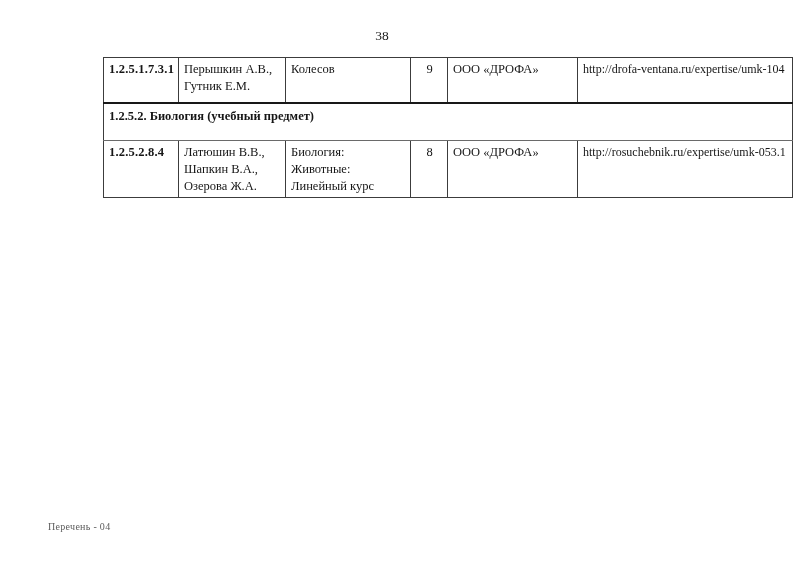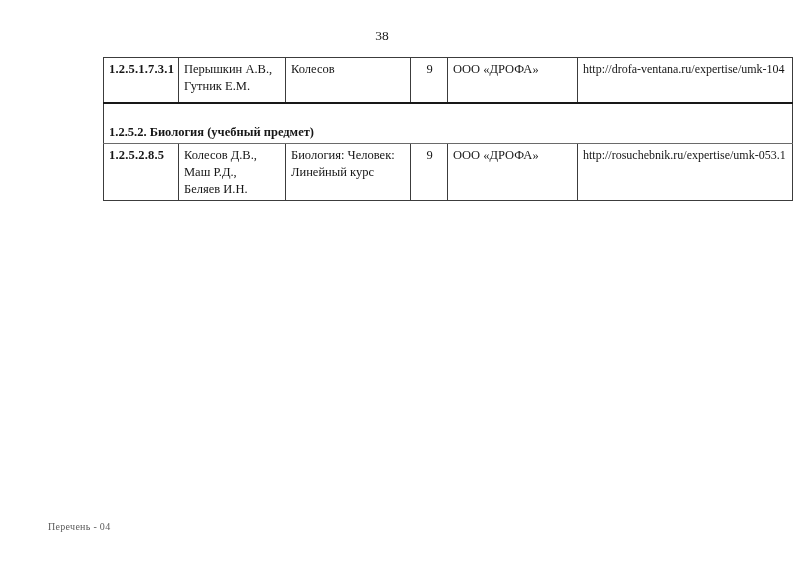--- a/index.html
+++ b/index.html
@@ -57,21 +57,21 @@
   td.cell-url {
     font-size: 12px;
   }
   tr.first-item td {
     border-bottom: 2px solid #181818;
   }
   tr.section-row td {
     font-weight: bold;
     border-top: 2px solid #181818;
     border-bottom: 1px solid #6a6a6a;
-    padding-top: 20px;
+    padding-top: 4px;
   }
   .footer-note {
     position: absolute;
     left: 48px;
     top: 521px;
     font-size: 10px;
     color: #5d5d5d;
     letter-spacing: 0.3px;
   }
 </style>
@@ -98,27 +98,27 @@
 Гутник Е.М.</td>
         <td class="cell-title">Колесов</td>
         <td class="cell-grade">9</td>
         <td class="cell-publisher">ООО «ДРОФА»</td>
         <td class="cell-url">http://drofa-ventana.ru/expertise/umk-104</td>
       </tr>
       <tr class="section-row" style="height:38px">
         <td colspan="6">1.2.5.2. Биология (учебный предмет)</td>
       </tr>
       <tr style="height:55px">
-        <td class="cell-code">1.2.5.2.8.5</td>
-        <td class="cell-authors">Колесов Д.В.,
-Маш Р.Д.,
-Беляев И.Н.</td>
-        <td class="cell-title">Биология: Человек:
+        <td class="cell-code">1.2.5.2.8.4</td>
+        <td class="cell-authors">Латюшин В.В.,
+Шапкин В.А.,
+Озерова Ж.А.</td>
+        <td class="cell-title">Биология: Животные:
 Линейный курс</td>
-        <td class="cell-grade">9</td>
+        <td class="cell-grade">8</td>
         <td class="cell-publisher">ООО «ДРОФА»</td>
         <td class="cell-url">http://rosuchebnik.ru/expertise/umk-053.1</td>
       </tr>
     </tbody>
   </table>
 
   <div class="footer-note">Перечень - 04</div>
 
 </div>
 

